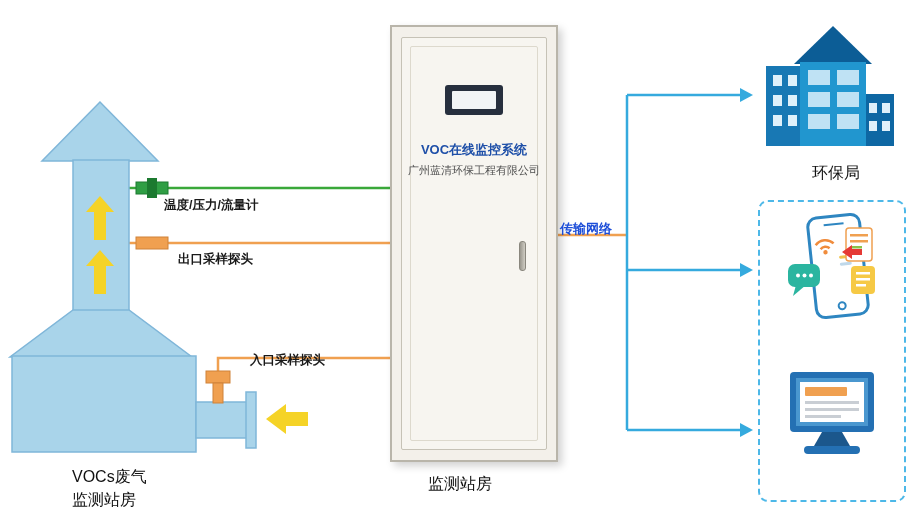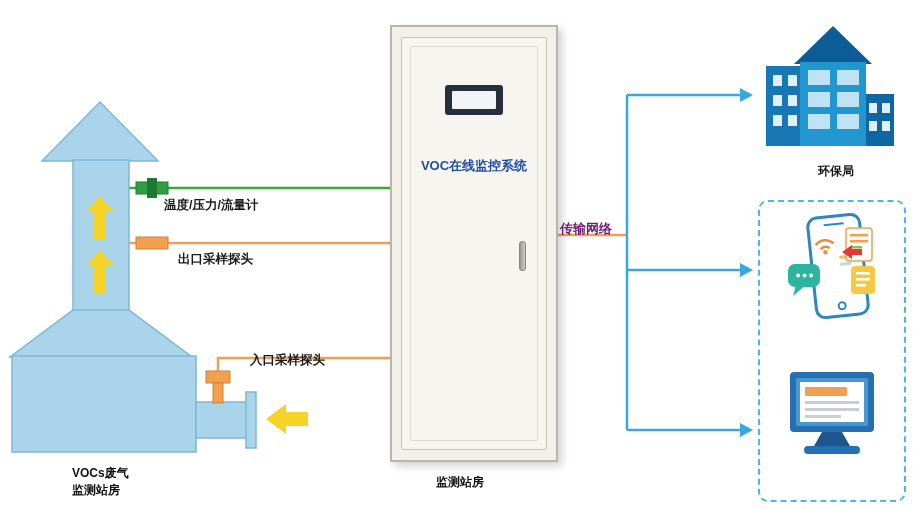--- a/index.html
+++ b/index.html
@@ -2,43 +2,43 @@
 <html><head>
 <meta charset="utf-8">
 <style>
   * { margin:0; padding:0; box-sizing:border-box; }
   html,body { background:#ffffff; }
   body { font-family:"Liberation Sans","DejaVu Sans",sans-serif; }
   .canvas { position:relative; width:921px; height:510px; background:#fff; overflow:hidden; }
   .abs { position:absolute; }
 
   .label { position:absolute; font-size:12.5px; font-weight:600; color:#1a1a1a; white-space:nowrap; }
-  .label.plain { font-weight:700; font-size:12px; color:#111; }
+  .label.plain { font-weight:400; font-size:16px; color:#111; }
 
   .device-label { left:72px; top:465px; line-height:1.45; }
   .temp-label   { left:164px; top:197px; }
   .outlet-label { left:178px; top:251px; }
   .inlet-label  { left:250px; top:352px; }
-  .network-label{ left:560px; top:220px; font-size:13px; font-weight:700; color:#701a75; }
+  .network-label{ left:560px; top:220px; font-size:13px; font-weight:700; color:#1d4ed8; }
   .epa-label    { left:762px; top:163px; width:148px; text-align:center; }
   .station-label{ left:376px; top:474px; width:168px; text-align:center; }
 
   
   .cabinet { position:absolute; left:390px; top:25px; width:168px; height:437px;
     background:#f3f0ea; border:2px solid #b9b5aa; box-shadow:4px 4px 8px rgba(0,0,0,0.18); }
   .cabinet-door { position:absolute; left:9px; top:10px; right:9px; bottom:10px;
     background:#f7f5f0; border:1px solid #c6c2b6; border-radius:2px; }
   .cabinet-panel { position:absolute; left:8px; top:8px; right:8px; bottom:8px;
     border:1px solid #ddd9cd; border-radius:2px; }
   .cabinet-screen { position:absolute; left:50%; top:47px; transform:translateX(-50%);
     width:58px; height:30px; background:#272f3e; border-radius:3px;
     display:flex; align-items:center; justify-content:center; }
   .screen-inner { width:44px; height:18px; background:#f2f4f6; border-radius:1px; }
   .cabinet-title { position:absolute; left:0; right:0; top:103px; text-align:center;
-    color:#1e4fa8; font-weight:bold; font-size:13px; white-space:nowrap;margin-top:16px; }
+    color:#1e4fa8; font-weight:bold; font-size:13px; white-space:nowrap; }
   .cabinet-company { position:absolute; left:0; right:0; top:125px; text-align:center;
     color:#4f4f4f; font-size:11px; white-space:nowrap; }
   .cabinet-handle { position:absolute; right:20px; top:203px; width:7px; height:30px;
     background:linear-gradient(90deg,#9a978e,#cfccc3); border:1px solid #8a877e; border-radius:3px; }
 
   
   .dashed-box { position:absolute; left:758px; top:200px; width:148px; height:302px;
     border:2px dashed #4db8e8; border-radius:10px; }
 </style>
 </head>
@@ -161,20 +161,21 @@
 
   <div class="dashed-box"></div>
 
   <div class="cabinet">
     <div class="cabinet-door">
       <div class="cabinet-panel"></div>
       <div class="cabinet-screen">
         <div class="screen-inner"></div>
       </div>
       <div class="cabinet-title">VOC在线监控系统</div>
+      <div class="cabinet-company">广州蓝清环保工程有限公司</div>
       <div class="cabinet-handle"></div>
     </div>
   </div>
 
   <div class="label plain device-label">
     <div>VOCs废气</div>
     <div>监测站房</div>
   </div>
   <div class="label temp-label">温度/压力/流量计</div>
   <div class="label outlet-label">出口采样探头</div>

